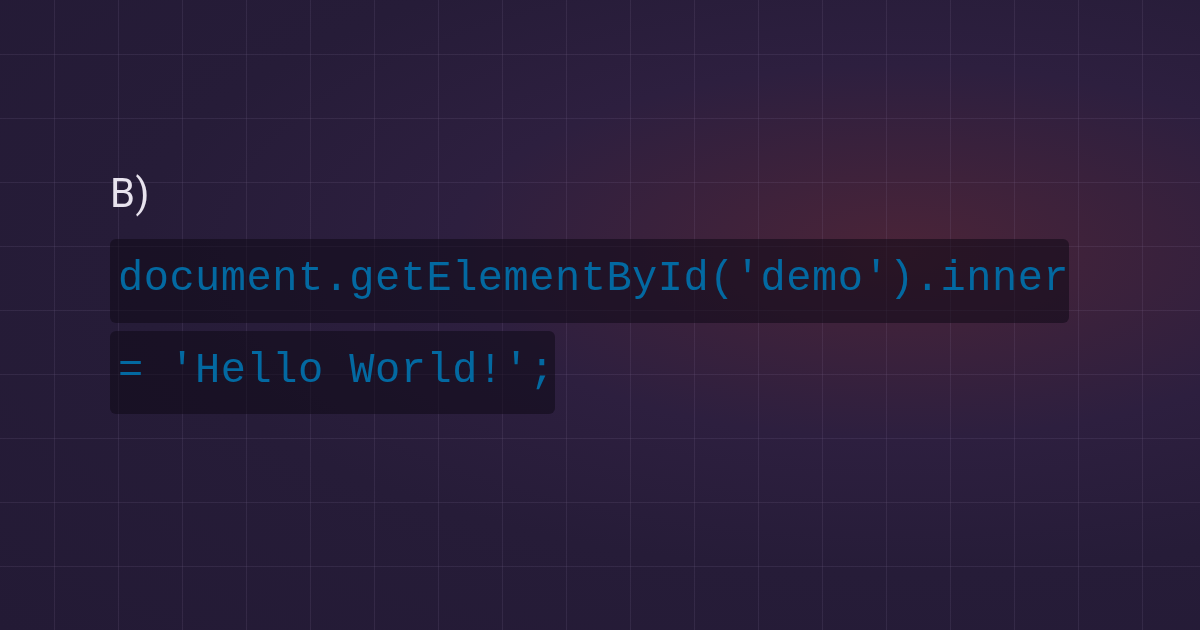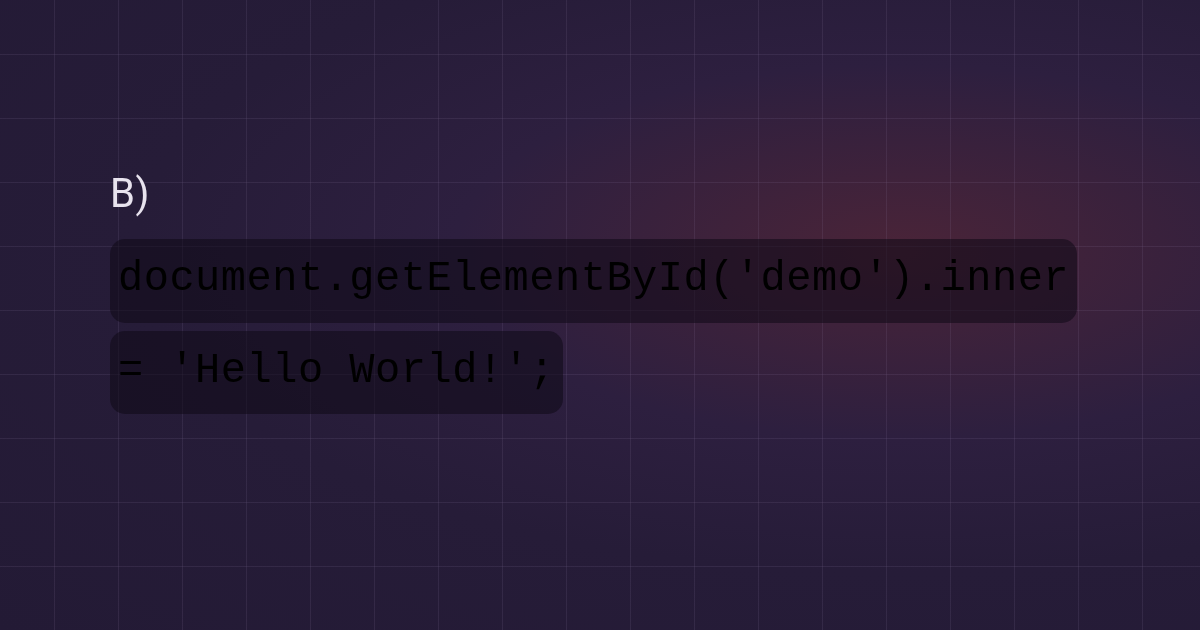--- a/index.html
+++ b/index.html
@@ -40,24 +40,24 @@
       margin-bottom: 22px;
       letter-spacing: 0.5px;
     }
     .code-wrap {
       line-height: 1.75;
       font-size: 0;
     }
     .code {
       font-family: 'SF Mono', 'Monaco', 'Consolas', 'Courier New', monospace;
       font-size: 42px;
-      color: #000000;
+      color: #0369a1;
       background: rgba(15, 10, 22, 0.55);
-      padding: 4px 8px 6px 8px;
-      border-radius: 15px;
+      padding: 4px 0 6px 8px;
+      border-radius: 6px;
       white-space: pre;
       display: inline-block;
       vertical-align: middle;
       margin-bottom: 8px;
     }
     .code-line1 {
       letter-spacing: 0.5px;
     }
     .code-line2 {
       letter-spacing: 0.5px;

